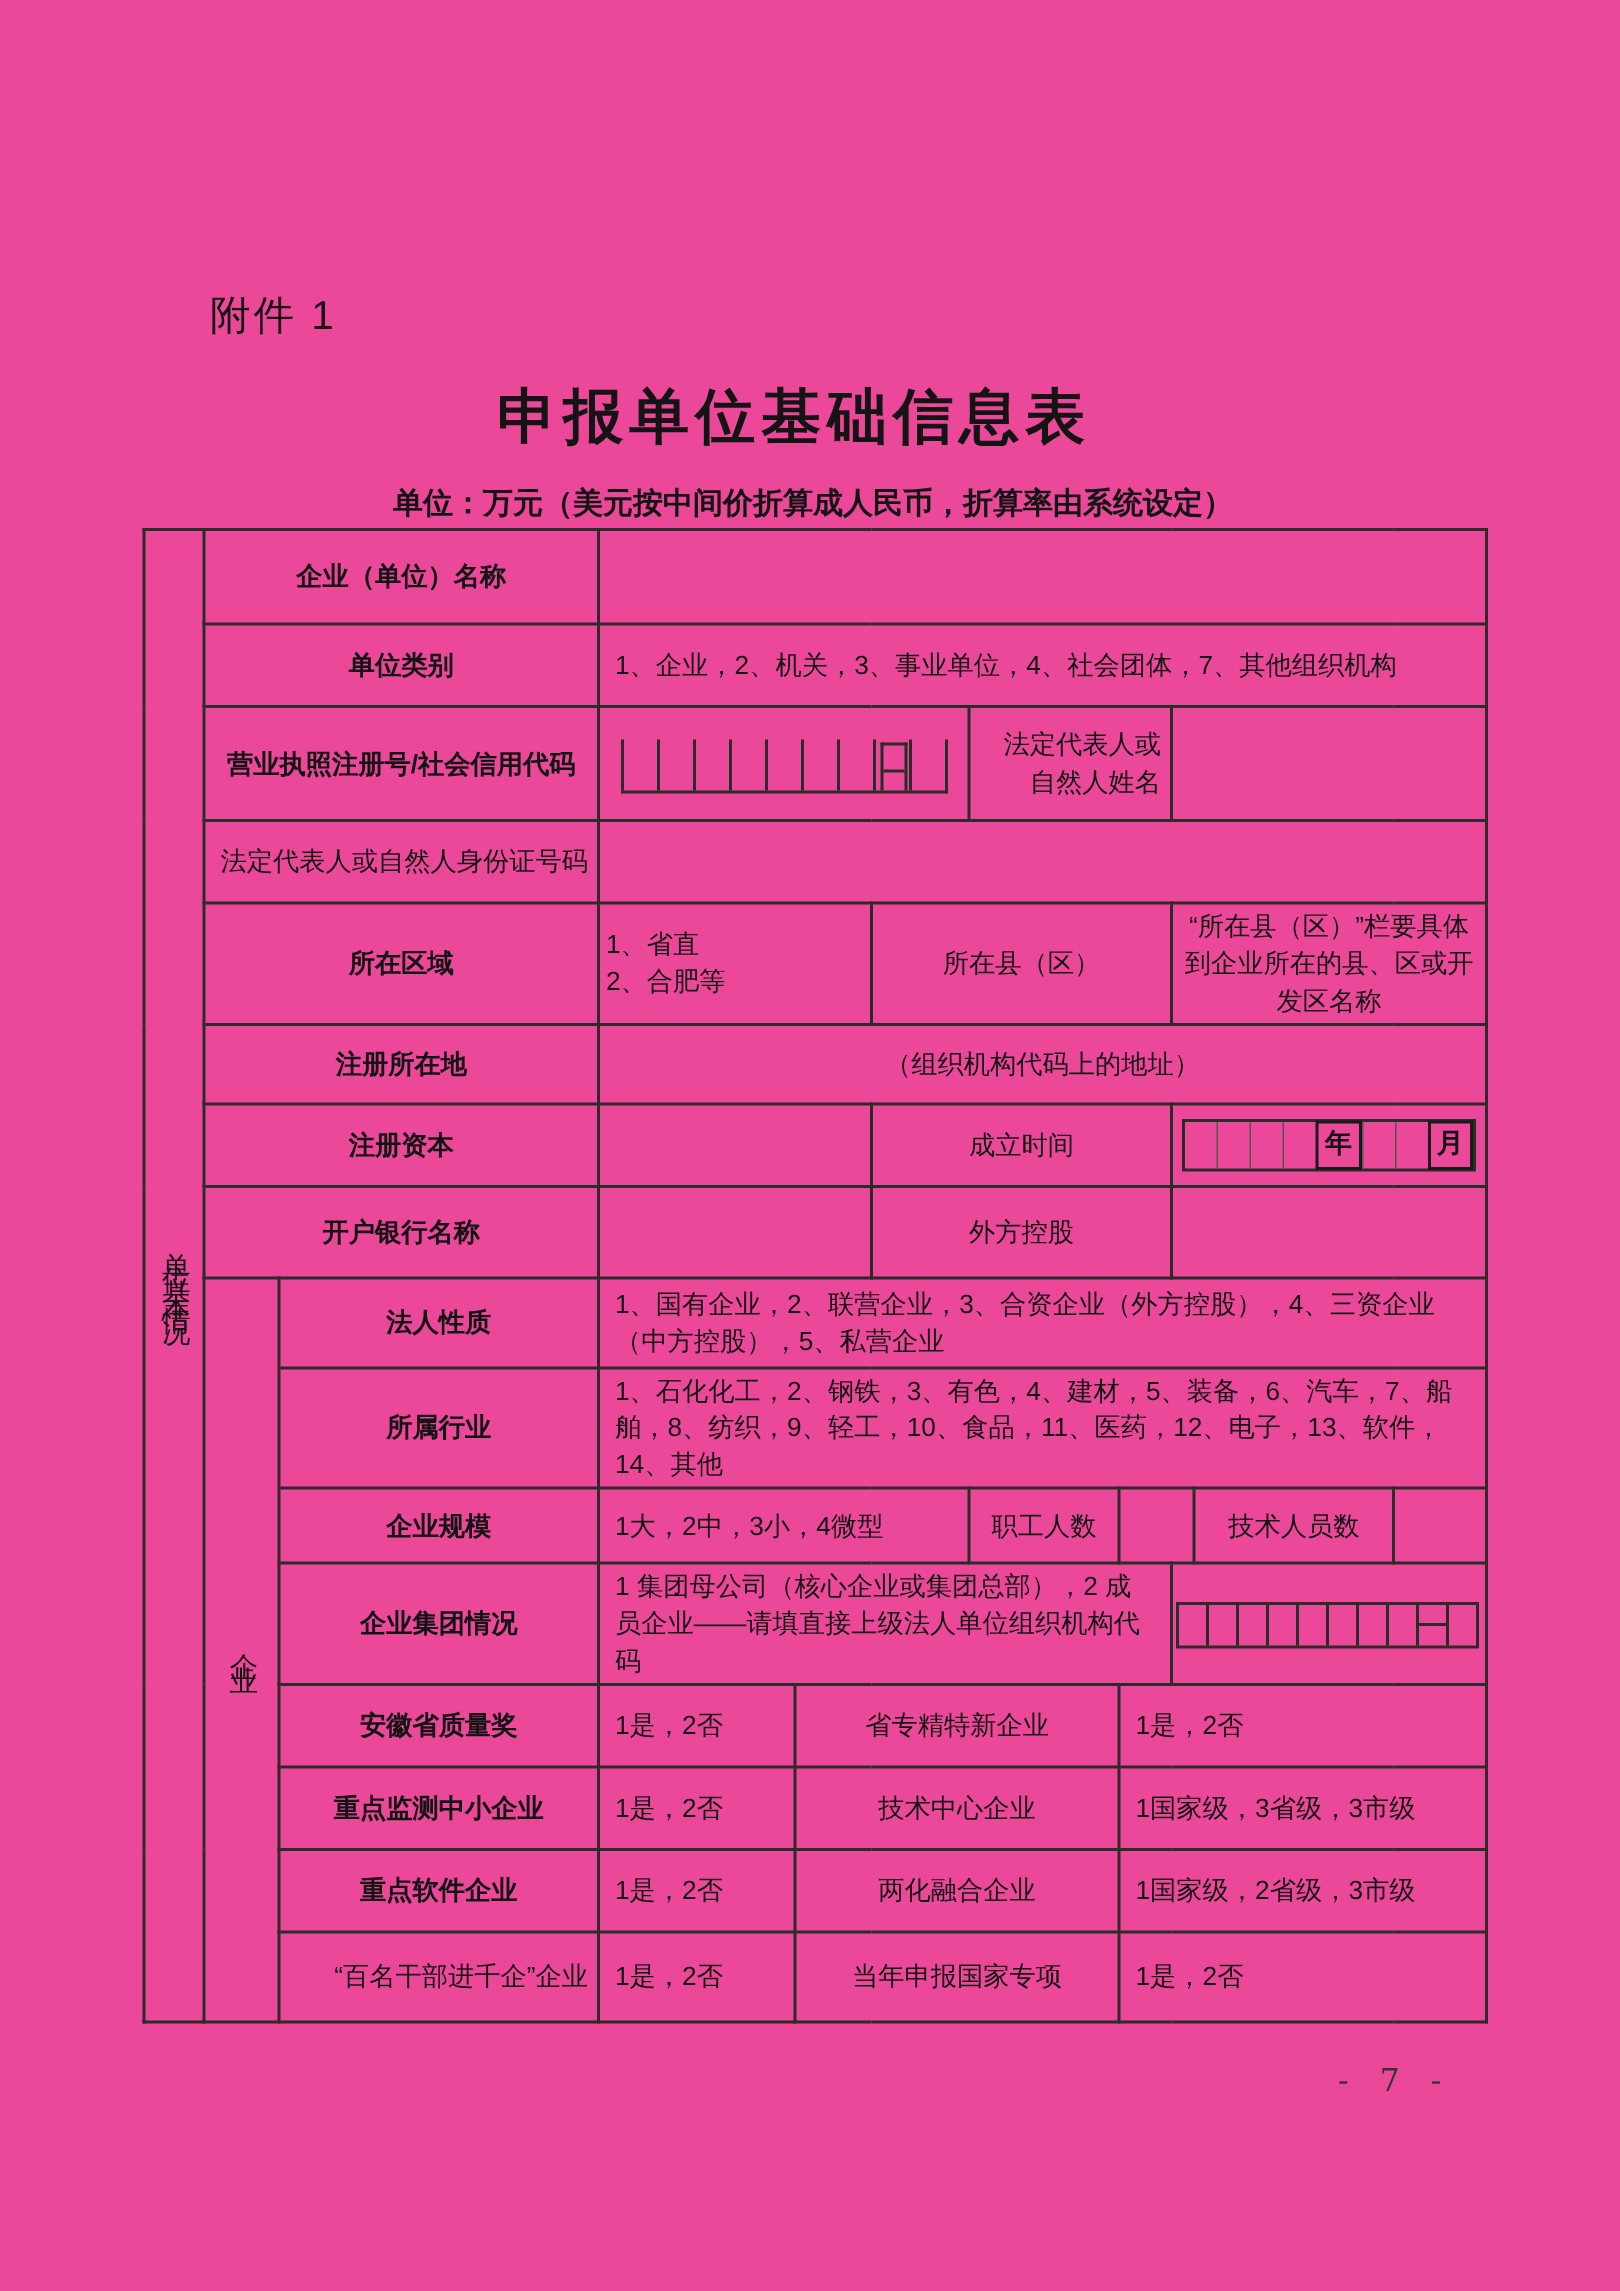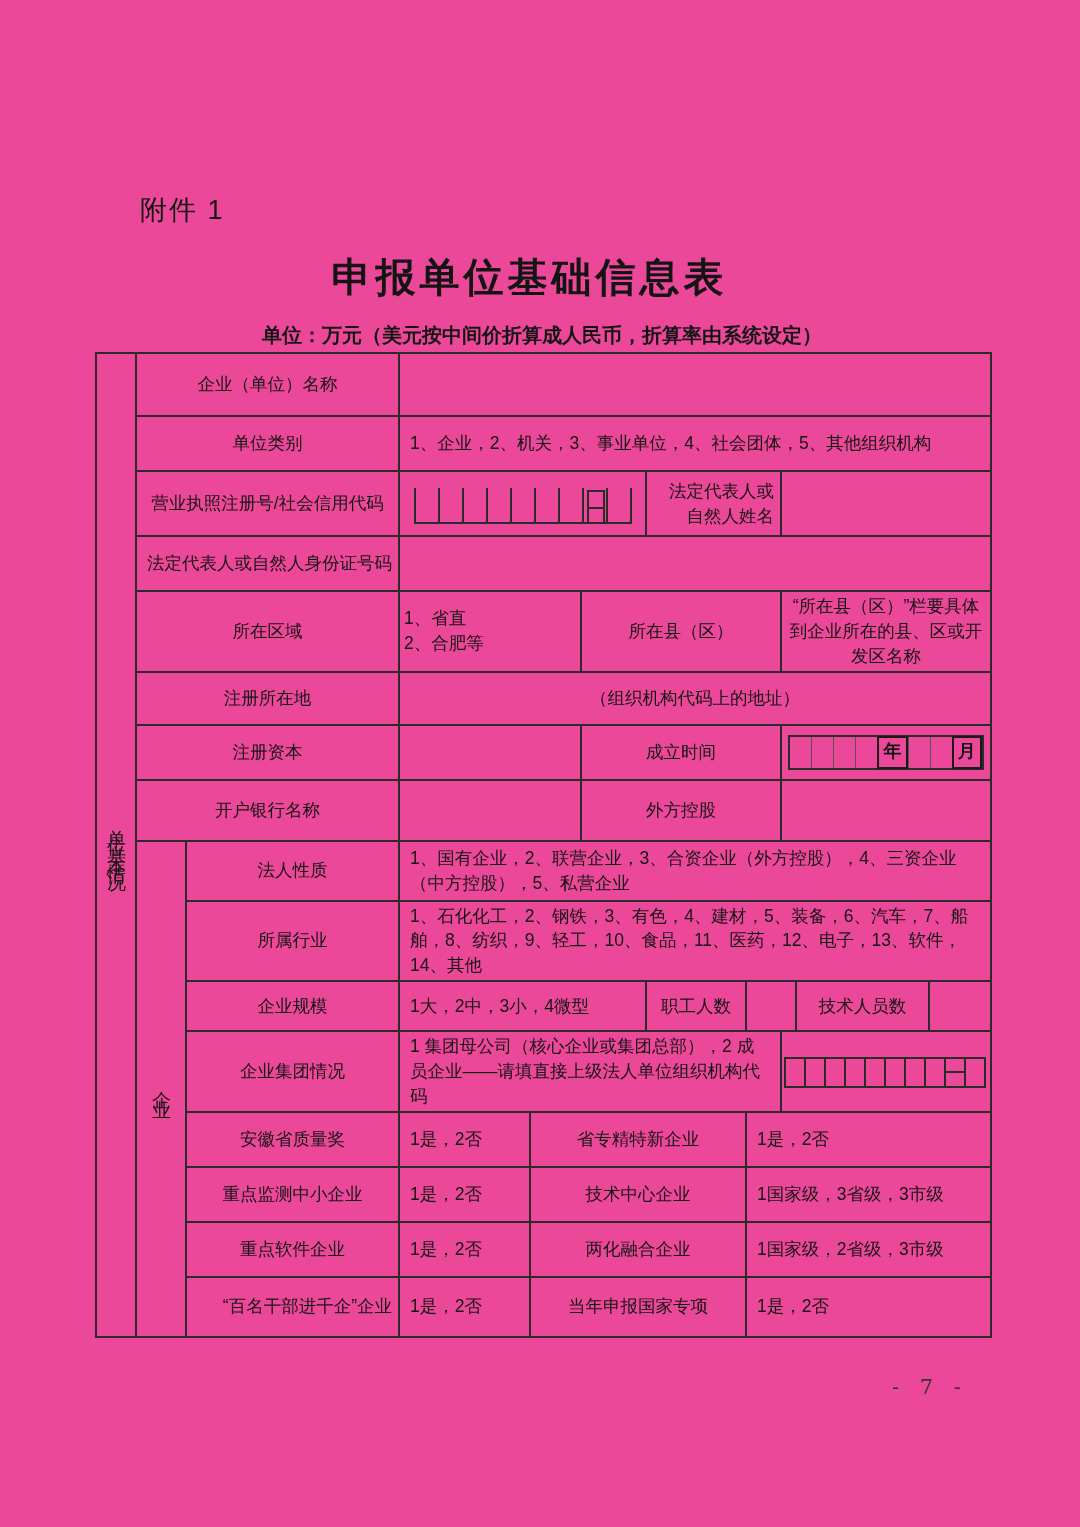--- a/index.html
+++ b/index.html
@@ -51,21 +51,21 @@
     table-layout: fixed;
     width: 895px;
   }
   table.form td {
     border: 2px solid #2b2b2b;
     vertical-align: middle;
     font-size: 17.5px;
     line-height: 1.42;
     overflow: hidden;
   }
-  td.lbl { text-align: center; padding: 2px 4px; }
+  td.lbl { text-align: center; padding: 2px 4px; font-weight: bold; }
   td.lbl-left { text-align: right; padding: 2px 6px; }
   td.val { text-align: left; padding: 2px 10px; }
   td.ctr { text-align: center; padding: 2px 4px; }
   td.vgroup { text-align: center; }
   .vtext {
     writing-mode: vertical-rl;
     text-orientation: upright;
     letter-spacing: 9px;
     font-size: 19px;
     margin: 0 auto;
@@ -172,24 +172,24 @@
           <tr style="height:63px">
         <td class="vgroup" rowspan="16">
           <span class="vtext">单位基本情况</span>
         </td>
         <td class="lbl" colspan="2">企业（单位）名称</td>
         <td class="val" colspan="8"></td>
       </tr>
 
       <tr style="height:55px">
         <td class="lbl" colspan="2">单位类别</td>
-        <td class="val" colspan="8">1、企业，2、机关，3、事业单位，4、社会团体，5、其他组织机构</td>
-      </tr>
-
-      <tr style="height:65px">
+        <td class="val" colspan="8">1、企业，2、机关，3、事业单位，4、社会团体，7、其他组织机构</td>
+      </tr>
+
+      <tr style="height:76px">
         <td class="lbl" colspan="2">营业执照注册号/社会信用代码</td>
         <td colspan="3">
           <div class="comb">
             <span class="cc"></span>
             <span class="cc"></span>
             <span class="cc"></span>
             <span class="cc"></span>
             <span class="cc"></span>
             <span class="cc"></span>
             <span class="cc"></span>

